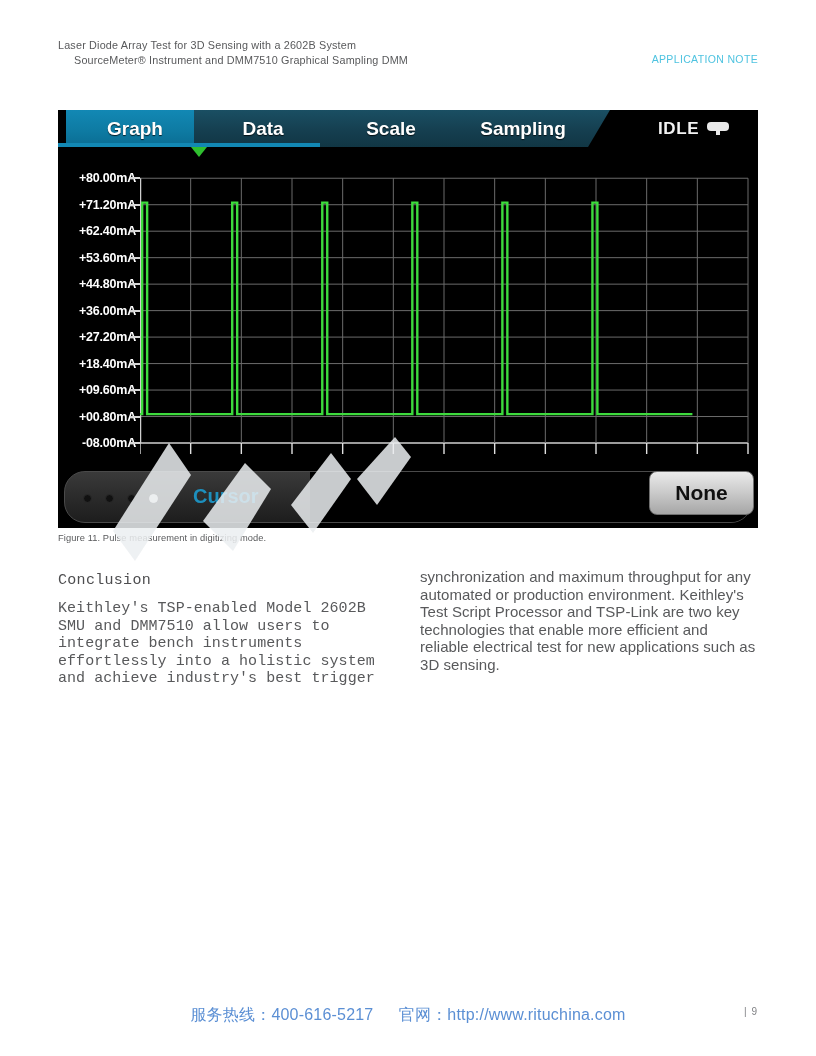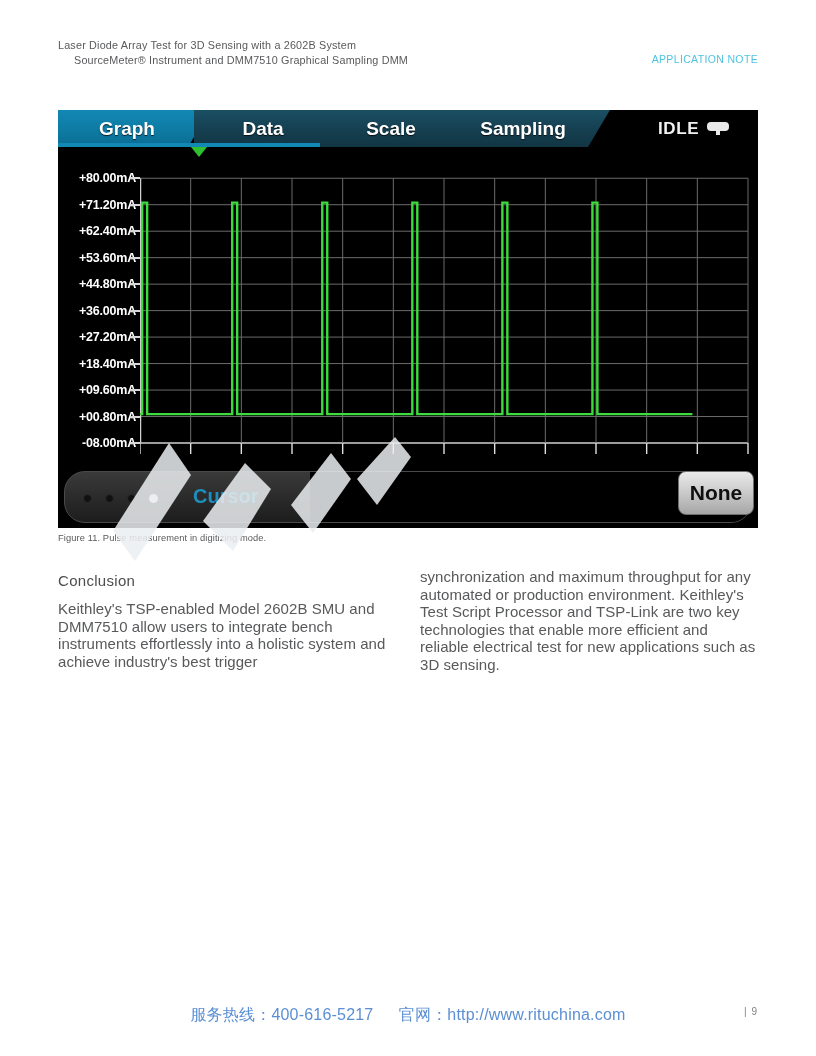--- a/index.html
+++ b/index.html
@@ -109,34 +109,34 @@
     background:#000;
   }
   .dots { position:absolute; left:18px; top:22px; display:flex; gap:13px; z-index:2;}
   .dot { width:9px; height:9px; border-radius:50%; background:#111; border:1px solid #2a2a2a; }
   .dot.on { background:#f0f0f0; border-color:#f0f0f0; }
   .cursor-lbl {
     position:absolute; left:128px; top:13px; z-index:2;
     color:#1d8fbd; font-weight:bold; font-size:20px;
   }
   .none-btn {
-    position:absolute; right:4px; top:4px; width:76px; height:44px;
+    position:absolute; right:4px; top:4px; width:105px; height:44px;
     border-radius:8px; z-index:3;
     background:linear-gradient(180deg,#eaeaea 0%,#cdcdcd 45%,#a6a6a6 100%);
     border:1px solid #6f6f6f;
     display:flex; align-items:center; justify-content:center;
     color:#101010; font-weight:bold; font-size:21px;
   }
 
   
   .caption {
     position:absolute; left:58px; top:533px;
     font-size:9.3px; color:#58595b; letter-spacing:.1px;
   }
-  .col-left  { position:absolute; left:58px;  top:572px; width:330px; }
+  .col-left  { position:absolute; left:58px;  top:572px; width:330px;font-family:Liberation Mono, monospace; }
   .col-right { position:absolute; left:420px; top:568px; width:338px; }
   .h2 {
     font-size:15px; font-weight:normal; color:#4d4d4f;
     letter-spacing:.3px; margin-bottom:11px;
   }
   .bodytext { font-size:15px; color:#58595b; line-height:17.5px; letter-spacing:.05px; }
 
   
   .wm {
     position:absolute; left:95px; top:435px; width:330px; height:140px;
@@ -165,21 +165,21 @@
       <span>Laser Diode Array Test for 3D Sensing with a 2602B System</span>
       <span class="l2">SourceMeter® Instrument and DMM7510 Graphical Sampling DMM</span>
     </div>
     <div class="hdr-appnote">APPLICATION NOTE</div>
   </div>
 
   <div class="screen">
 
     <div class="tabbar">
 
-      <div class="tab tab-active" style="left:0px; width:152px;">
+      <div class="tab tab-active" style="left:8px; width:152px;">
         <span class="skew skew-clip"></span>
         <span class="lbl">Graph</span>
       </div>
 
       <div class="tab tab-idle" style="left:136px; width:152px;">
         <span class="skew skew-clip"></span>
         <span class="lbl">Data</span>
       </div>
 
       <div class="tab tab-idle" style="left:264px; width:152px;">

